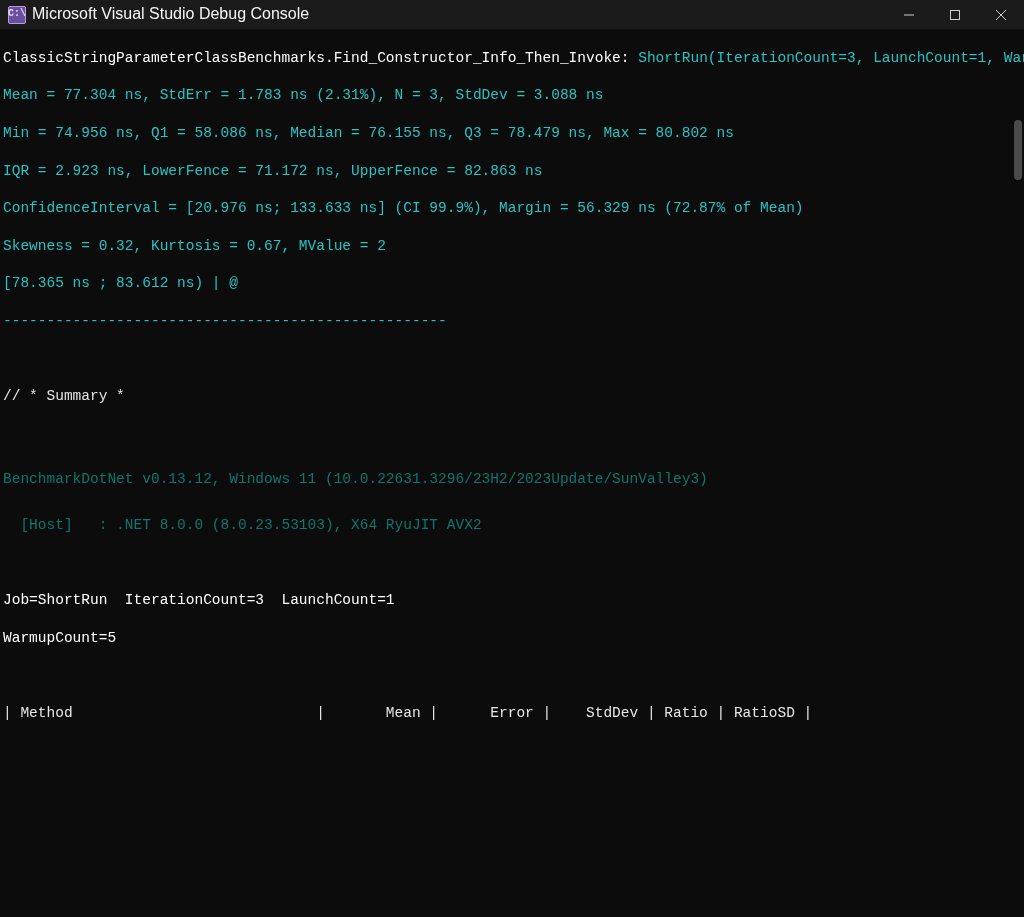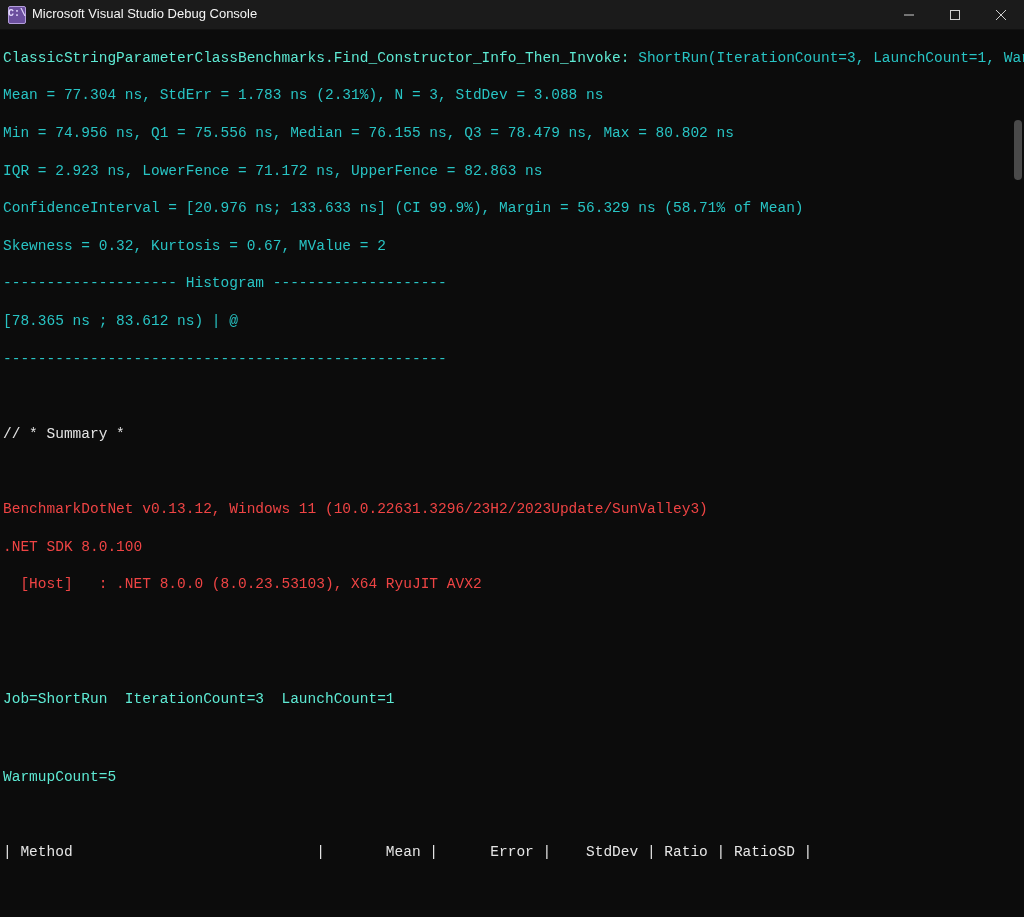--- a/index.html
+++ b/index.html
@@ -18,21 +18,21 @@
   }
   .titlebar .app-icon {
     width: 18px; height: 18px;
     margin: 0 6px 0 4px;
     background: #6b4f9e;
     border: 1px solid #b49edc;
     border-radius: 2px;
     display:flex;align-items:center;justify-content:center;
     font-size:10px;font-weight:bold;color:#e6dcff;
   }
-  .titlebar .title { font-family: "Segoe UI", sans-serif; font-size: 13px; color:#f5f5f5; }
+  .titlebar .title { font-family: "Segoe UI", sans-serif; font-size: 16px; color:#f5f5f5; }
   .titlebar .spacer { flex:1; }
   .win-btn {
     width: 46px; height: 30px;
     display:flex; align-items:center; justify-content:center;
     color:#cfcfcf;
   }
   .win-btn svg { width:10px; height:10px; }
 
   .console {
     position: relative;
@@ -47,23 +47,23 @@
   .scroll-thumb {
     position:absolute;
     right:2px; top:90px;
     width:8px; height:60px;
     background:#4a4a4a;
     border-radius:4px;
   }
 
   
   .cyan     { color:#28c4c4; }
-  .yellow   { color:#5eead4;margin-top:40px; }
+  .yellow   { color:#ffffff; }
   .magenta  { color:#e5e5e5; }
-  .grey     { color:#ef4444; }
+  .grey     { color:#0f766e;margin-top:8px; }
   .white    { color:#e6e6e6; }
 
   .line { display:block; min-height:18.8px; }
 </style>
 </head>
 <body>
 
 <div class="titlebar">
   <div class="app-icon">C:\</div>
   <div class="title">Microsoft Visual Studio Debug Console</div>
@@ -81,32 +81,30 @@
   <div class="win-btn">
     <svg viewBox="0 0 10 10">
         <path d="M0 0 L10 10 M10 0 L0 10" stroke="#cfcfcf" stroke-width="1"></path>
       </svg>
   </div>
 </div>
 
 <div class="console">
 <span class="line"><span class="yellow">ClassicStringParameterClassBenchmarks.Find_Constructor_Info_Then_Invoke:</span><span class="cyan"> ShortRun(IterationCount=3, LaunchCount=1, WarmupCount=3)</span></span>
 <span class="line cyan">Mean = 77.304 ns, StdErr = 1.783 ns (2.31%), N = 3, StdDev = 3.088 ns</span>
-<span class="line cyan">Min = 74.956 ns, Q1 = 75.556 ns, Median = 76.155 ns, Q3 = 78.479 ns, Max = 80.802 ns</span>
+<span class="line cyan">Min = 74.956 ns, Q1 = 58.086 ns, Median = 76.155 ns, Q3 = 78.479 ns, Max = 80.802 ns</span>
 <span class="line cyan">IQR = 2.923 ns, LowerFence = 71.172 ns, UpperFence = 82.863 ns</span>
-<span class="line cyan">ConfidenceInterval = [20.976 ns; 133.633 ns] (CI 99.9%), Margin = 56.329 ns (58.71% of Mean)</span>
+<span class="line cyan">ConfidenceInterval = [20.976 ns; 133.633 ns] (CI 99.9%), Margin = 56.329 ns (72.87% of Mean)</span>
 <span class="line cyan">Skewness = 0.32, Kurtosis = 0.67, MValue = 2</span>
-<span class="line cyan">-------------------- Histogram --------------------</span>
 <span class="line cyan">[78.365 ns ; 83.612 ns) | @</span>
 <span class="line cyan">---------------------------------------------------</span>
 <span class="line"></span>
 <span class="line magenta">// * Summary *</span>
 <span class="line"></span>
 <span class="line grey">BenchmarkDotNet v0.13.12, Windows 11 (10.0.22631.3296/23H2/2023Update/SunValley3)</span>
-<span class="line grey">.NET SDK 8.0.100</span>
 <span class="line grey">  [Host]   : .NET 8.0.0 (8.0.23.53103), X64 RyuJIT AVX2</span>
 <span class="line"></span>
 <span class="line yellow">Job=ShortRun  IterationCount=3  LaunchCount=1</span>
 <span class="line yellow">WarmupCount=5</span>
 <span class="line"></span>
 <span class="line white">| Method                            |       Mean |      Error |    StdDev | Ratio | RatioSD |</span>
 
 
 
 

